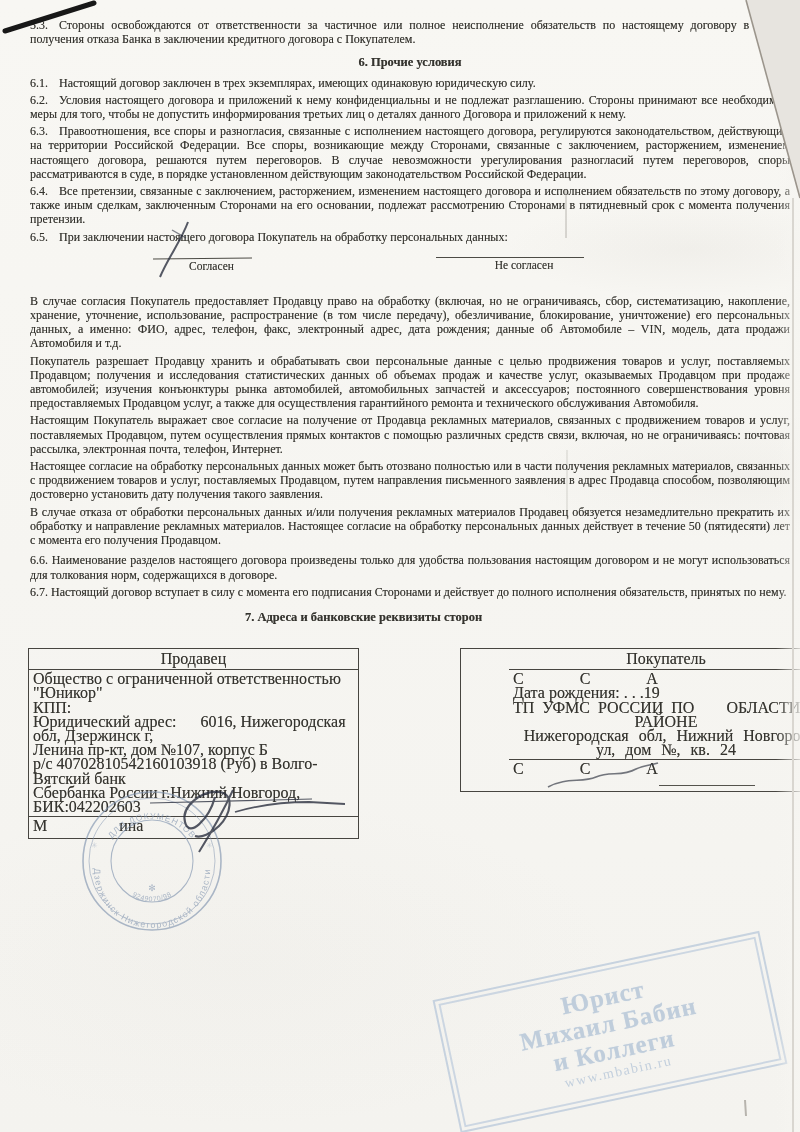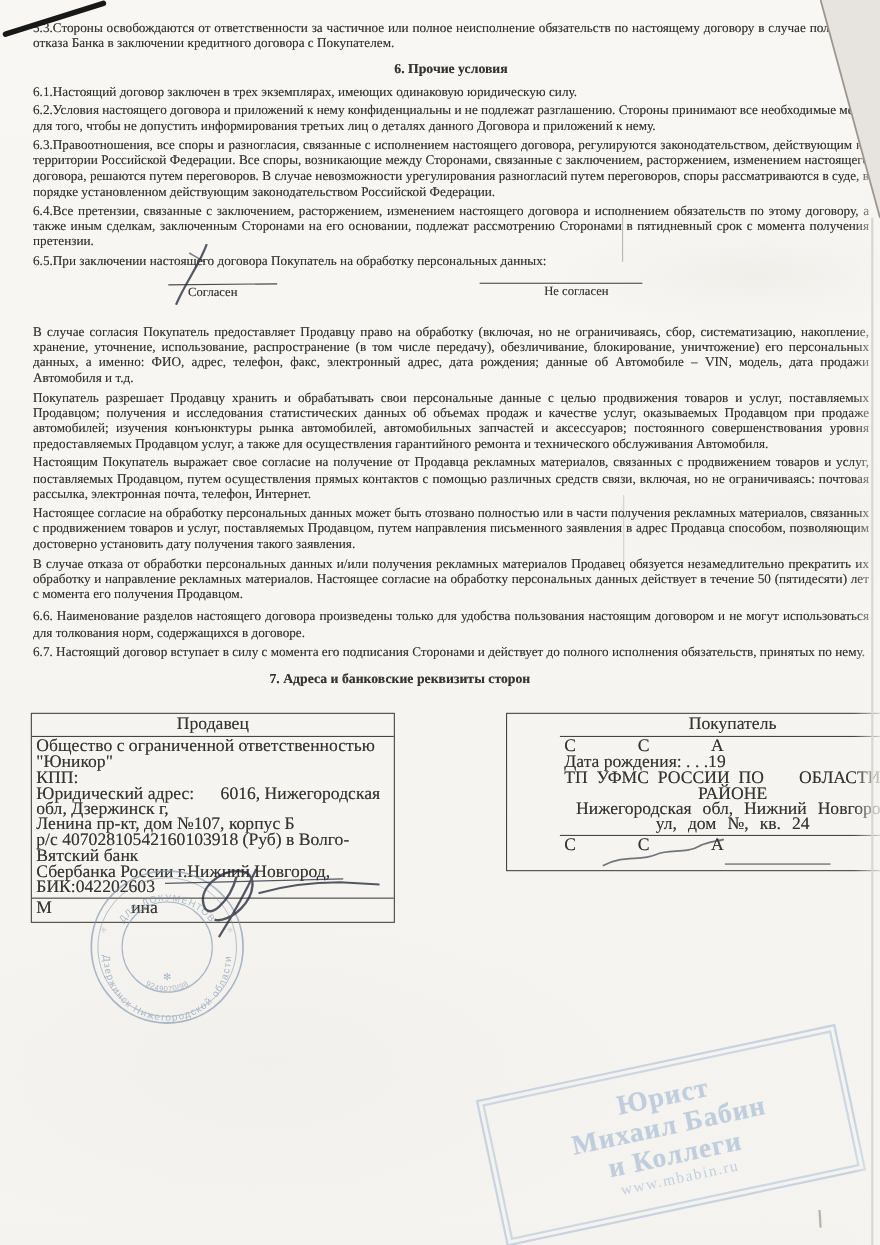--- a/index.html
+++ b/index.html
@@ -9,25 +9,25 @@
     background:
       radial-gradient(ellipse 260px 70px at 86% 22%, rgba(182,176,166,.10), transparent 70%),
       radial-gradient(ellipse 300px 90px at 92% 42%, rgba(182,176,166,.08), transparent 70%),
       radial-gradient(ellipse 500px 220px at 30% 85%, rgba(200,196,188,.07), transparent 75%),
       linear-gradient(#f8f7f3,#f4f3ef);
     font-family:"Liberation Serif","DejaVu Serif",serif;
     color:#35342f;
   }
   .textcol{position:absolute;left:30px;right:10px;top:18px;font-size:12px;line-height:14.2px;}
   .textcol p{margin:0 0 3px 0;text-align:justify;text-shadow:0 0 .5px rgba(60,58,52,.55);}
-  .num{white-space:nowrap;}
+  .num{margin-right:11px;white-space:nowrap;}
   .h-center{text-align:center !important;font-weight:bold;font-size:12.5px;margin:9px 0 6px 0 !important;}
   .consent-row{position:relative;height:38px;margin:4px 0 8px 0;}
   .consent-line{border-top:1px solid #4c4b45;height:0;}
-  .agree-block{position:absolute;left:123px;top:10px;width:99px;}
+  .agree-block{position:absolute;left:123px;top:10px;width:99px;text-align:center;}
   .agree-block .lbl{margin-left:18px;}
   .disagree-block{position:absolute;left:406px;top:9px;width:148px;}
   .disagree-block .lbl{text-align:center;padding-left:28px;}
   .lbl{font-size:11.5px;line-height:15px;text-shadow:0 0 .5px rgba(60,58,52,.5);}
   .sec7-title{position:absolute;top:610px;left:0;width:727px;text-align:center;font-weight:bold;font-size:12.5px;text-shadow:0 0 .5px rgba(60,58,52,.55);}
   .tables{position:absolute;left:28px;top:648px;display:flex;align-items:flex-start;}
   .reqtable{border:1px solid #474540;font-size:16px;line-height:14.2px;background:transparent;}
   .reqtable .thead{border-bottom:1px solid #474540;text-align:center;padding:3px 2px;text-shadow:0 0 .5px rgba(60,58,52,.55);}
   .reqtable .tbody{border-bottom:1px solid #474540;padding:2px 4px;}
   .reqtable .tfoot{padding:2px 4px 5px 4px;}

